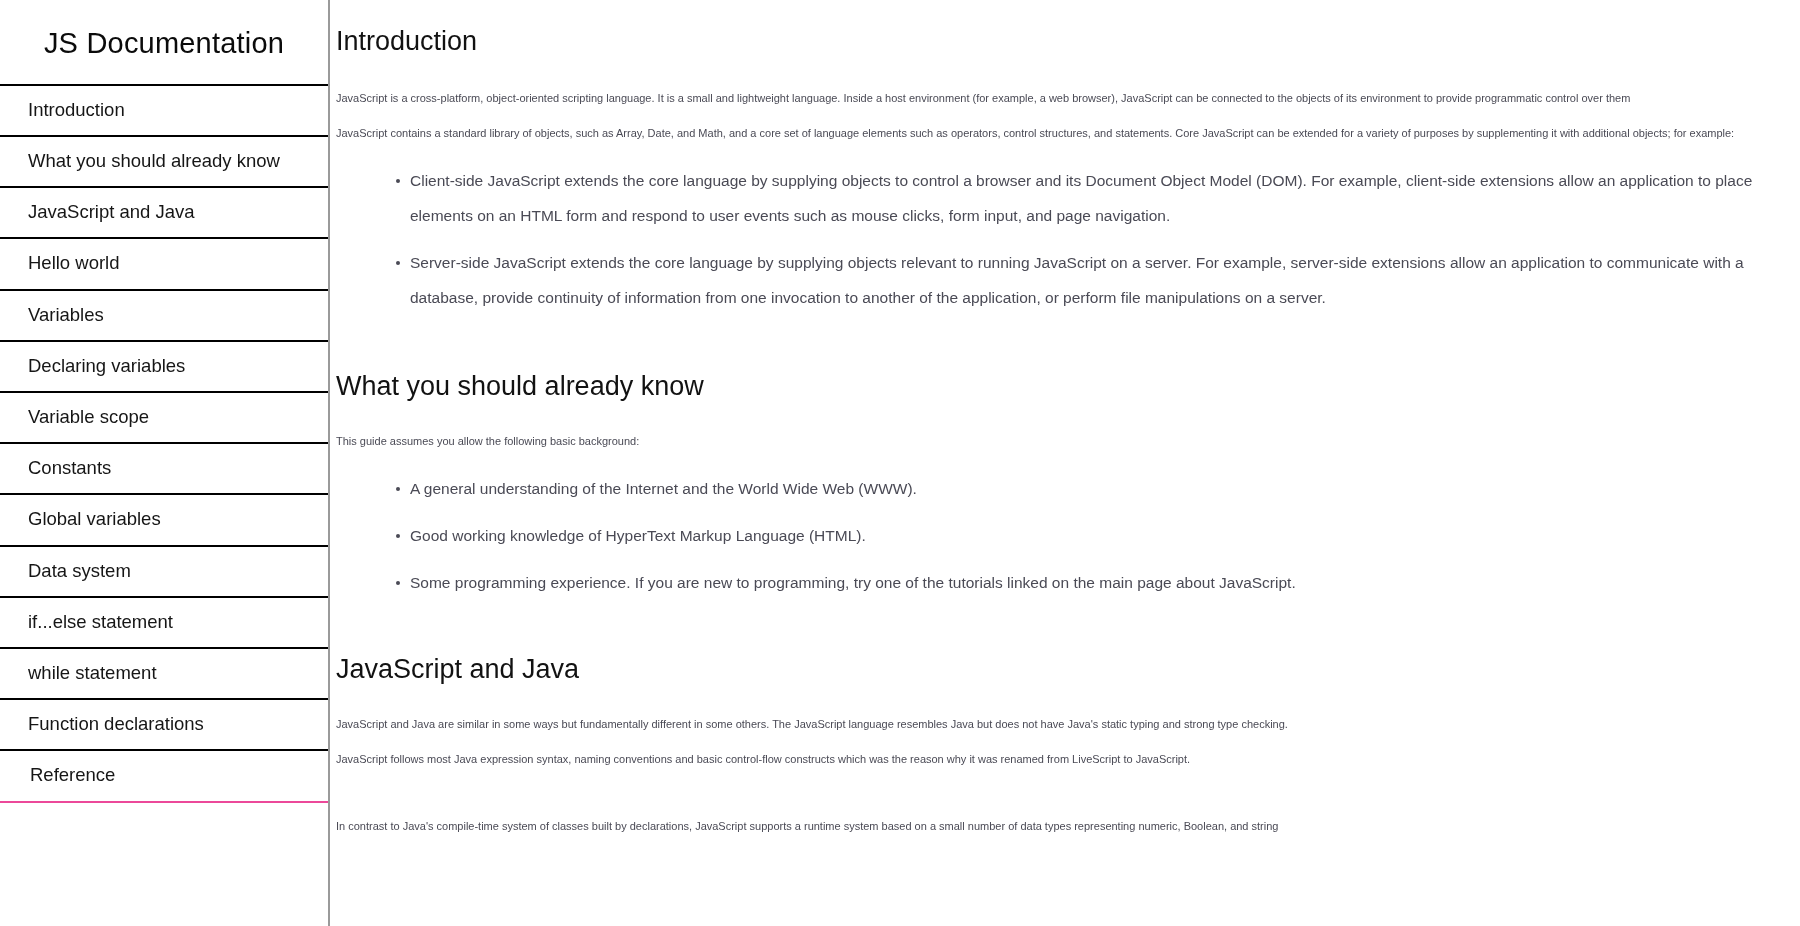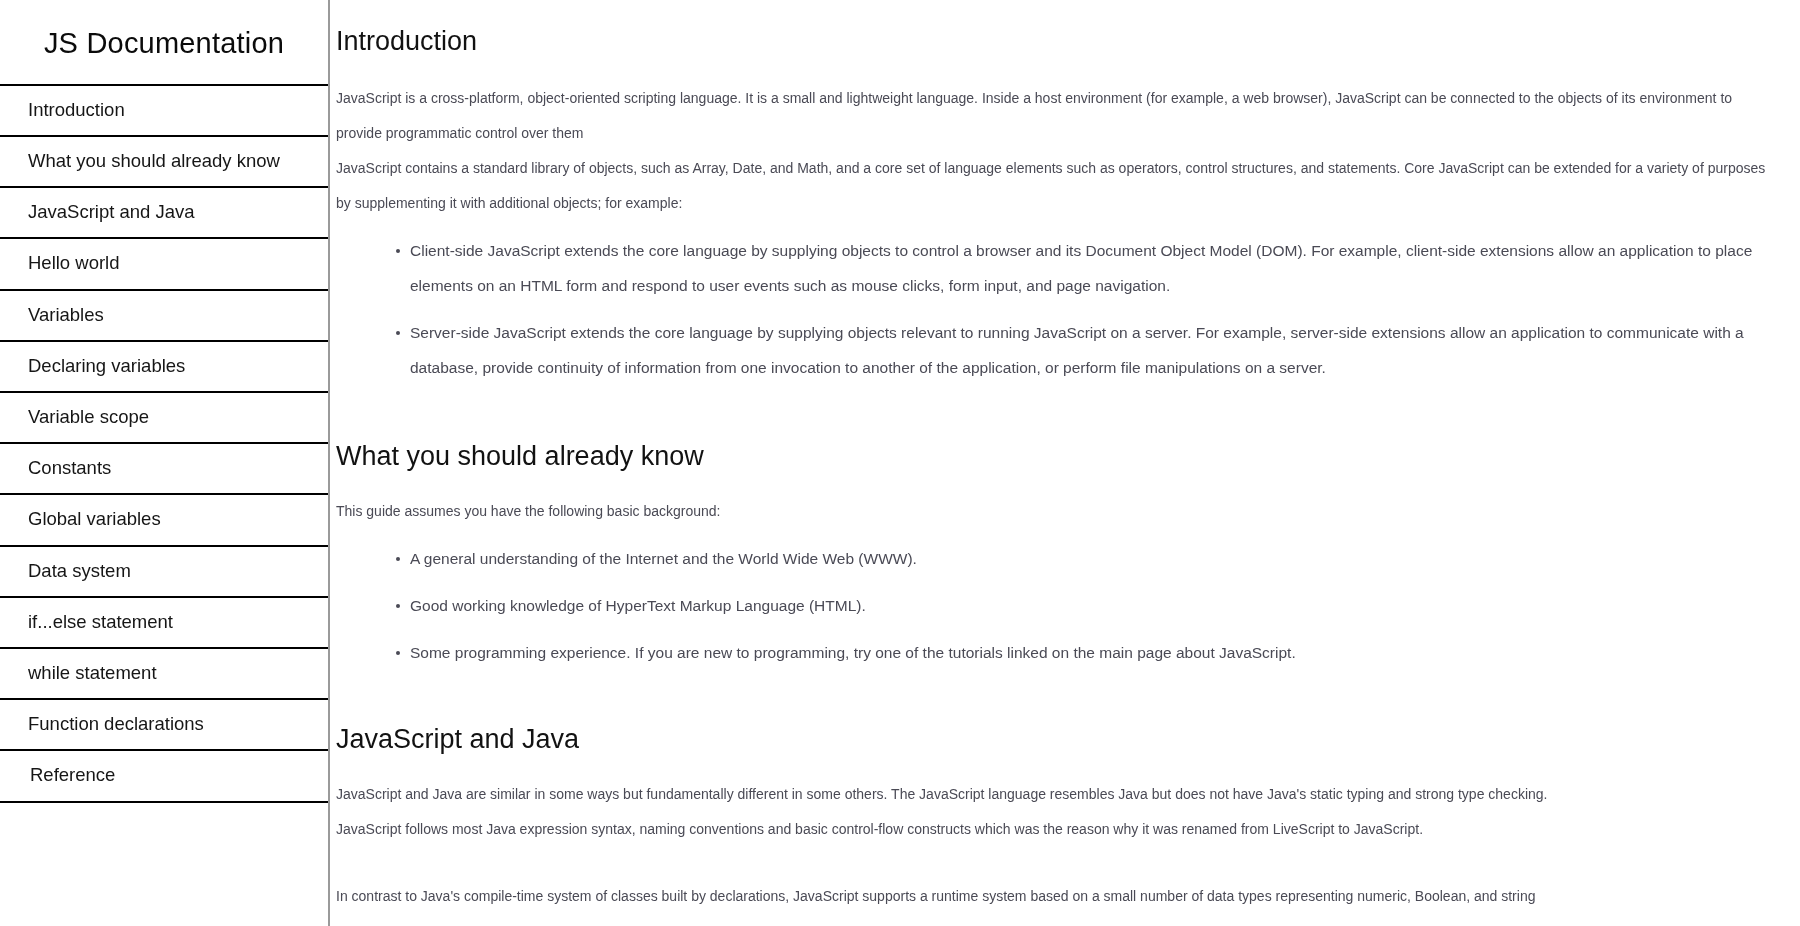--- a/index.html
+++ b/index.html
@@ -53,21 +53,21 @@
     padding: 13px 0 14px 28px;
     font-size: 18.5px;
     color: #161616;
     text-decoration: none;
     line-height: 1.2;
     background: #ffffff;
     white-space: nowrap;
     font-family: "Liberation Sans", sans-serif;
   }
   .nav-list li:last-child .nav-link {
-    border-bottom: 2px solid #000000;
+    border-bottom: 2px solid #ec4899;
     padding-left: 30px;
   }
 
   
   #main-doc {
     position: relative;
     flex: 1;
     height: 926px;
     padding: 0 30px 0 0;
     overflow: hidden;
@@ -84,21 +84,21 @@
     margin: 0;
     padding: 0;
     line-height: 1.15;
     font-family: "Liberation Sans", sans-serif;
   }
   #sec-introduction .section-header { padding-top: 26px; }
   #sec-whatyoushouldalreadyknow .section-header { padding-top: 44px; }
   #sec-javascriptandjava .section-header { padding-top: 42px; }
 
   .doc-p {
-    font-size: 14px;
+    font-size: 11px;
     color: #4a4a55;
     line-height: 35px;
     margin: 0;
     padding: 0;
     font-family: "Liberation Sans", sans-serif;
   }
   #sec-introduction .doc-p.first { margin-top: 24px; }
   #sec-whatyoushouldalreadyknow .doc-p.first { margin-top: 22px; }
   #sec-javascriptandjava .doc-p.first { margin-top: 22px; }
   .doc-p.spaced { margin-top: 0; }
@@ -191,21 +191,21 @@
       <p class="doc-p first">JavaScript is a cross-platform, object-oriented scripting language. It is a small and lightweight language. Inside a host environment (for example, a web browser), JavaScript can be connected to the objects of its environment to provide programmatic control over them</p>
       <p class="doc-p spaced">JavaScript contains a standard library of objects, such as Array, Date, and Math, and a core set of language elements such as operators, control structures, and statements. Core JavaScript can be extended for a variety of purposes by supplementing it with additional objects; for example:</p>
       <ul class="doc-ul ul-intro">
         <li class="doc-li">Client-side JavaScript extends the core language by supplying objects to control a browser and its Document Object Model (DOM). For example, client-side extensions allow an application to place elements on an HTML form and respond to user events such as mouse clicks, form input, and page navigation.</li>
         <li class="doc-li">Server-side JavaScript extends the core language by supplying objects relevant to running JavaScript on a server. For example, server-side extensions allow an application to communicate with a database, provide continuity of information from one invocation to another of the application, or perform file manipulations on a server.</li>
       </ul>
     </section>
 
     <section class="main-section" id="sec-whatyoushouldalreadyknow">
       <h1 class="section-header">What you should already know</h1>
-      <p class="doc-p first">This guide assumes you have the following basic background:</p>
+      <p class="doc-p first">This guide assumes you allow the following basic background:</p>
       <ul class="doc-ul ul-know">
         <li class="doc-li">A general understanding of the Internet and the World Wide Web (WWW).</li>
         <li class="doc-li">Good working knowledge of HyperText Markup Language (HTML).</li>
         <li class="doc-li">Some programming experience. If you are new to programming, try one of the tutorials linked on the main page about JavaScript.</li>
       </ul>
     </section>
 
     <section class="main-section" id="sec-javascriptandjava">
       <h1 class="section-header">JavaScript and Java</h1>
       <p class="doc-p first">JavaScript and Java are similar in some ways but fundamentally different in some others. The JavaScript language resembles Java but does not have Java's static typing and strong type checking.</p>

